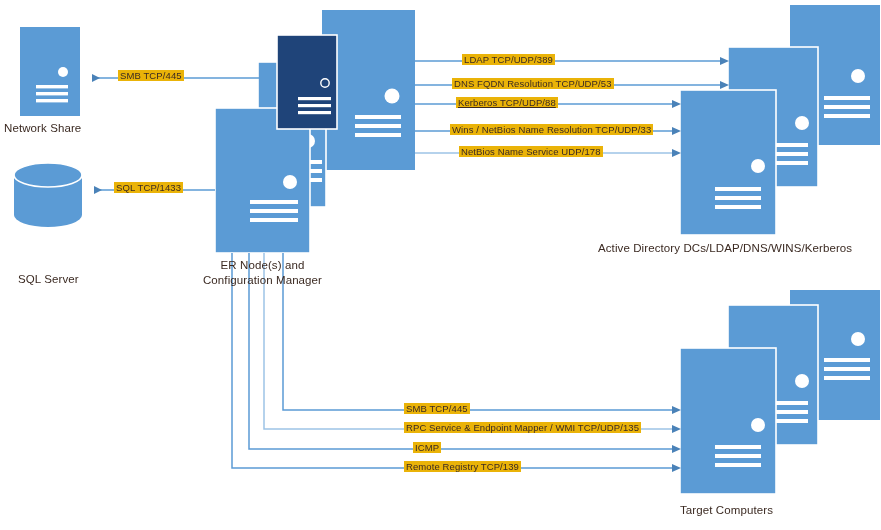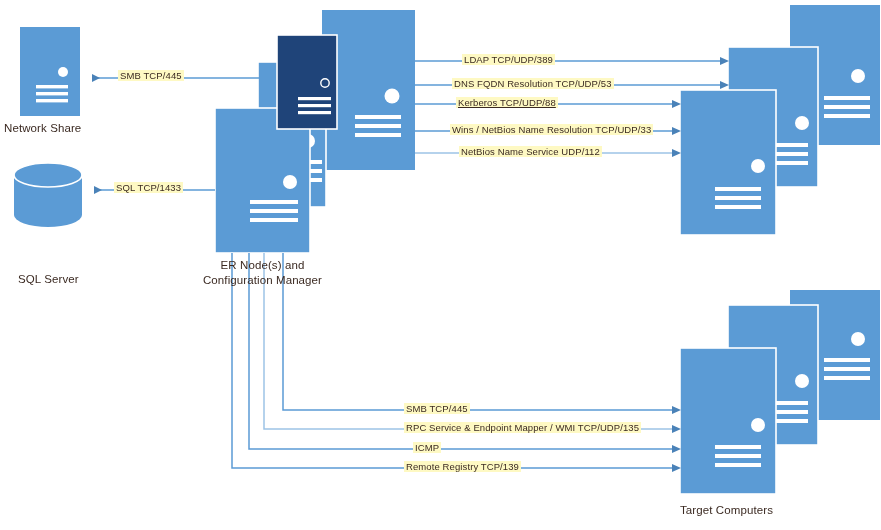--- a/index.html
+++ b/index.html
@@ -36,21 +36,21 @@
     white-space: normal;
     text-align: center;
     line-height: 15px;
   }
   .edge-label {
     position: absolute;
     font-family: "Liberation Sans", sans-serif;
     font-size: 9.5px;
     color: #3b2a22;
     white-space: nowrap;
-    background: #fef9c3;
+    background: #eab308;
     padding: 0 2px;
     letter-spacing: 0.1px;
     line-height: 11px;
   }
 </style>
 </head>
 <body>
 
 <div id="canvas">
 
@@ -194,27 +194,28 @@
       <path d="M232,253 L232,468 L673,468" fill="none" stroke="#5B9BD5" stroke-width="1.5" marker-end="url(#arrow-right)"></path>
     </g>
   </svg>
 
   <div class="edge-label" style="left:118px; top:70px;">SMB TCP/445</div>
   <div class="edge-label" style="left:114px; top:182px;">SQL TCP/1433</div>
   <div class="edge-label" style="left:462px; top:54px;">LDAP TCP/UDP/389</div>
   <div class="edge-label" style="left:452px; top:78px;">DNS FQDN Resolution TCP/UDP/53</div>
   <div class="edge-label" style="left:456px; top:97px;text-decoration:underline;">Kerberos  TCP/UDP/88</div>
   <div class="edge-label" style="left:450px; top:124px;">Wins /  NetBios Name Resolution  TCP/UDP/33</div>
-  <div class="edge-label" style="left:459px; top:146px;">NetBios Name Service  UDP/112</div>
+  <div class="edge-label" style="left:459px; top:146px;">NetBios Name Service  UDP/178</div>
   <div class="edge-label" style="left:404px; top:403px;">SMB TCP/445</div>
   <div class="edge-label" style="left:404px; top:422px;">RPC Service &amp; Endpoint Mapper  / WMI TCP/UDP/135</div>
   <div class="edge-label" style="left:404px; top:442px;margin-left:9px;">ICMP</div>
   <div class="edge-label" style="left:404px; top:461px;">Remote Registry TCP/139</div>
 
   <div class="node-caption" style="left:4px; top:122px;">Network Share</div>
   <div class="node-caption" style="left:18px; top:233px;margin-top:40px;">SQL Server</div>
   <div class="node-caption multiline" style="left:180px; top:258px; width:165px;">
     <div>ER Node(s) and</div>
     <div>Configuration Manager</div>
   </div>
+  <div class="node-caption" style="left:598px; top:242px;">Active Directory DCs/LDAP/DNS/WINS/Kerberos</div>
   <div class="node-caption" style="left:680px; top:504px;">Target Computers</div>
 
 </div>
 
 </body></html>

